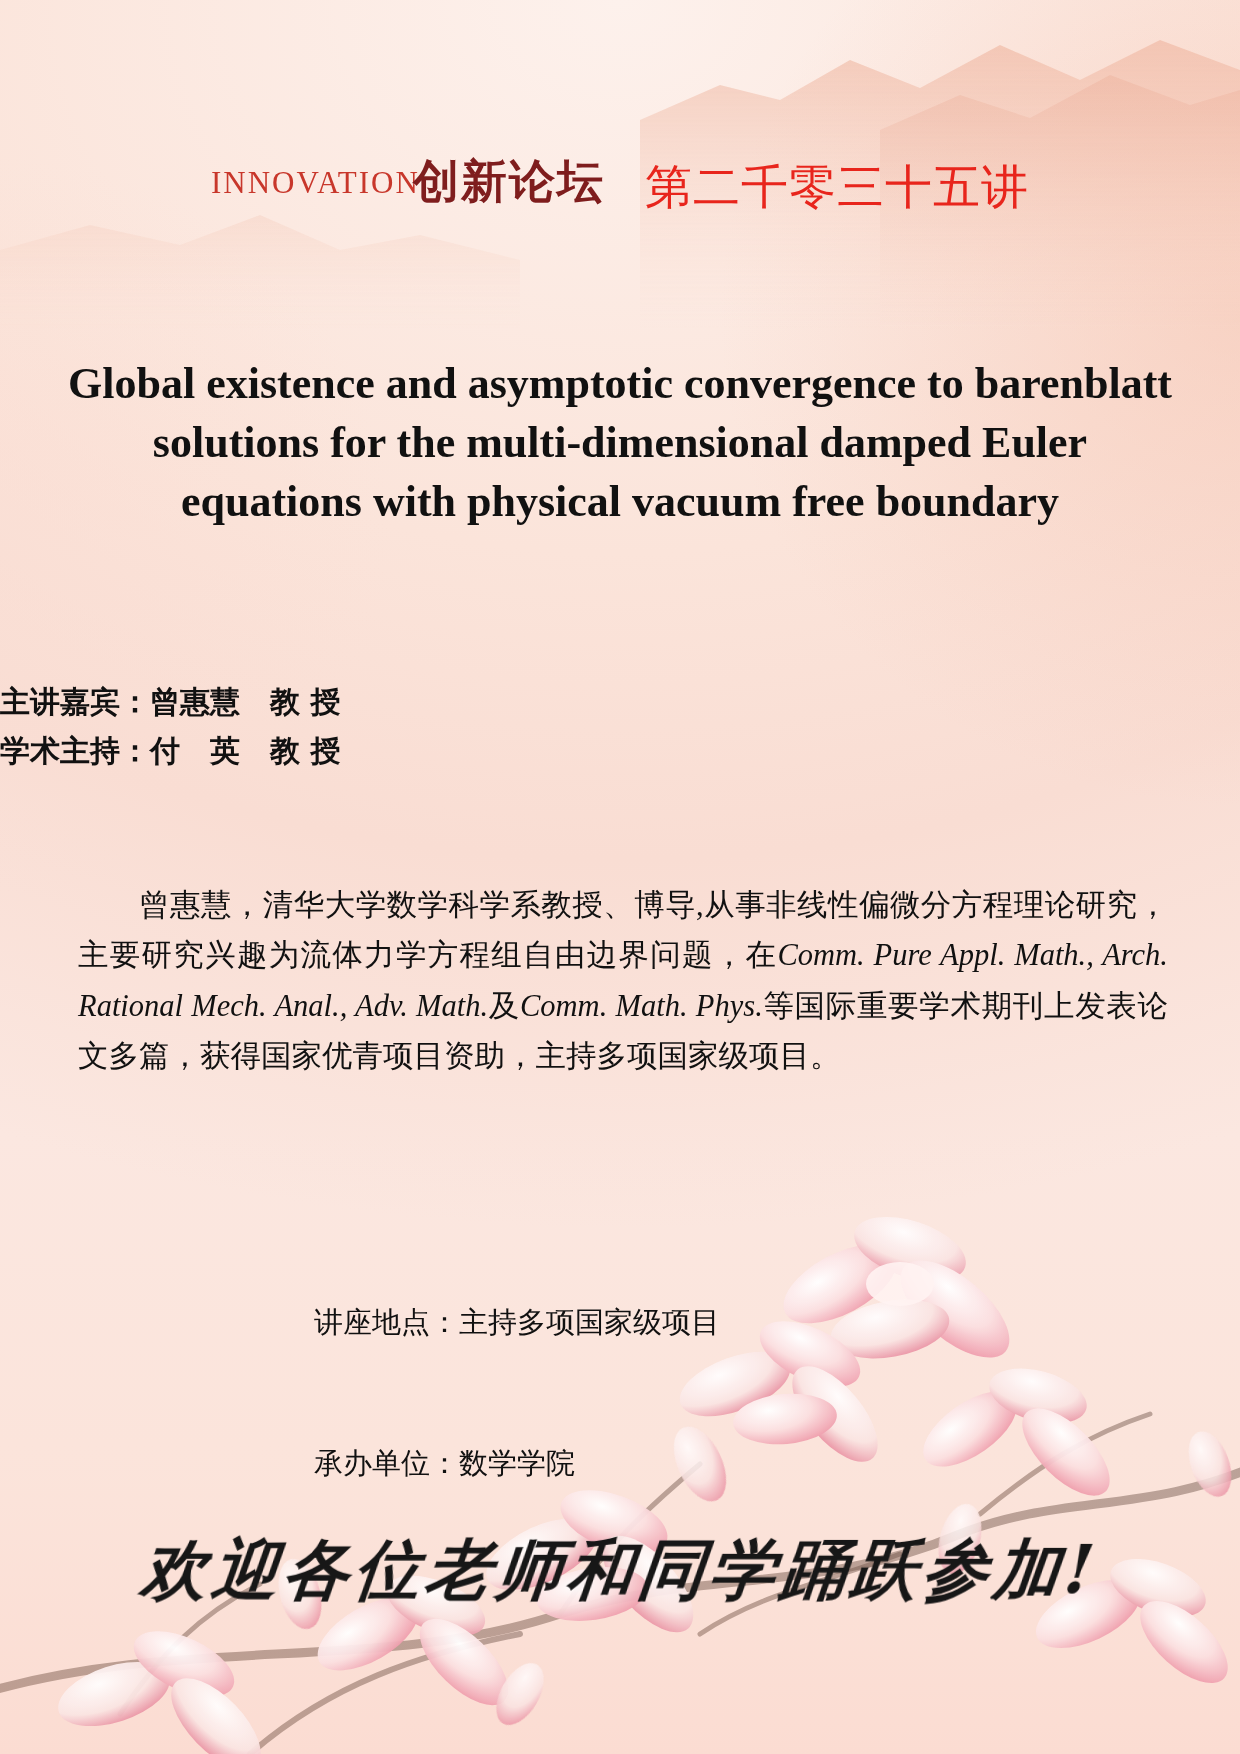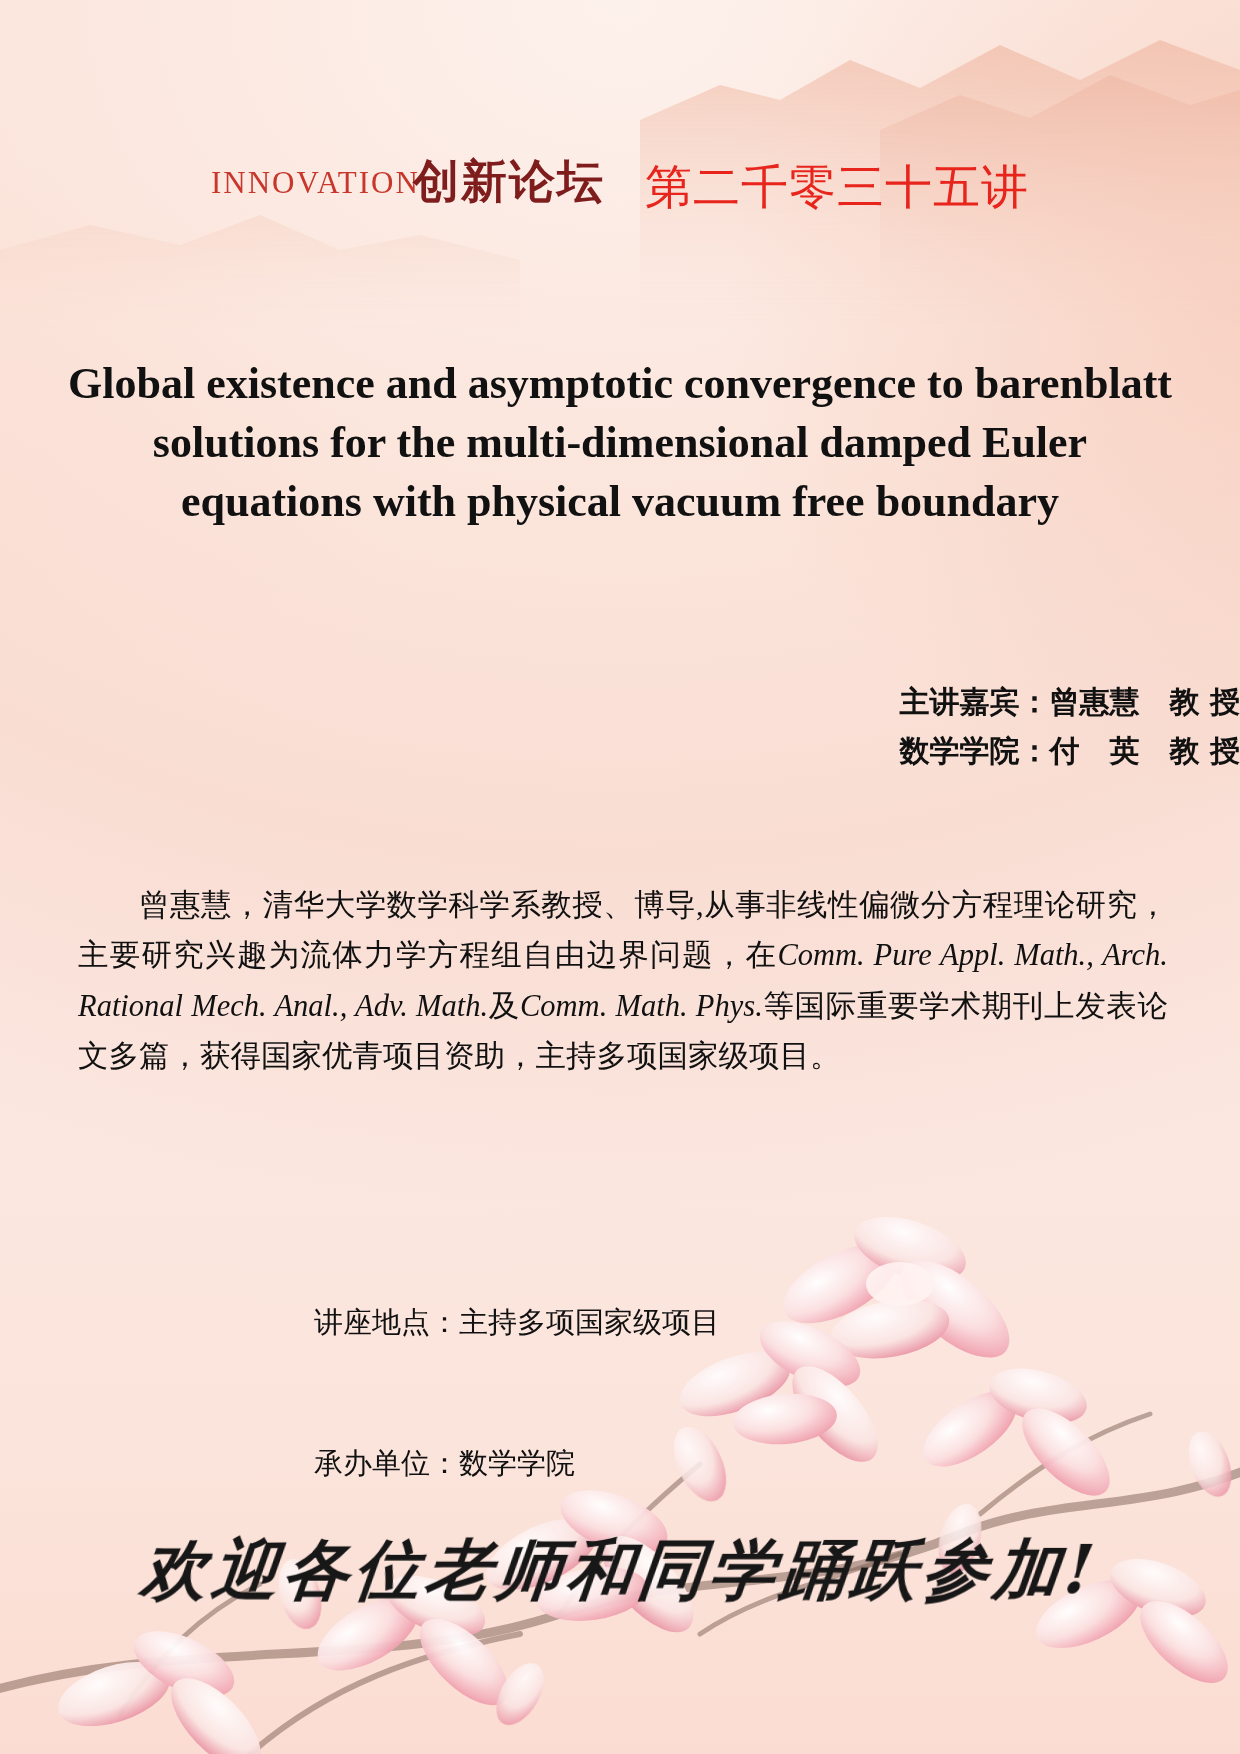--- a/index.html
+++ b/index.html
@@ -107,21 +107,21 @@
     font-size: 44px;
     line-height: 1.34;
     color: #111;
   }
 
   
   .speakers {
     position: absolute;
     top: 678px;
     left: 0; right: 0;
-    text-align: right;
+    text-align: left;
     font-family: "DejaVu Sans", sans-serif;
     font-size: 30px;
     color: #111;
     line-height: 1.62;
     font-weight: 600;
   }
   .speakers .row { white-space: pre; }
 
   
   .bio {
@@ -281,21 +281,21 @@
     <div class="logo-text">INNOVATION</div>
   </div>
   <div class="forum-title">创新论坛</div>
   <div class="forum-session">第二千零三十五讲</div>
 </div>
 
 <div class="talk-title">Global existence and asymptotic convergence to barenblatt solutions for the multi-dimensional damped Euler equations with physical vacuum free boundary</div>
 
 <div class="speakers">
   <div class="row">主讲嘉宾：曾惠慧　教 授</div>
-  <div class="row">数学学院：付　英　教 授</div>
+  <div class="row">学术主持：付　英　教 授</div>
 </div>
 
 <div class="bio">
   <span>曾惠慧，清华大学数学科学系教授、博导,从事非线性偏微分方程理论研究，主要研究兴趣为流体力学方程组自由边界问题，在</span><i>Comm. Pure Appl. Math., Arch. Rational Mech. Anal., Adv. Math.</i><span>及</span><i>Comm. Math. Phys.</i><span>等国际重要学术期刊上发表论文多篇，获得国家优青项目资助，主持多项国家级项目。</span>
 </div>
 
 <div class="info">
   <div class="line">
     <span>讲座地点：</span><span>主持多项国家级项目</span>
   </div>

